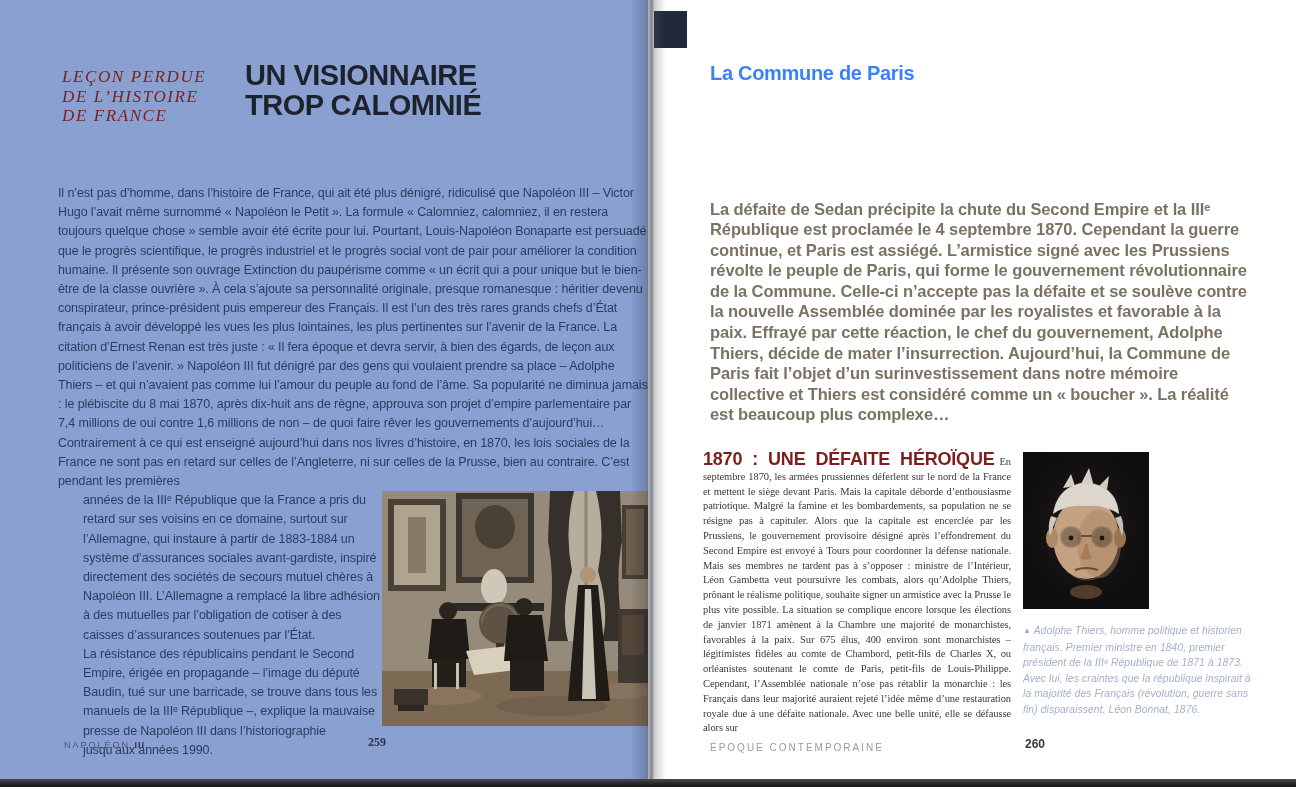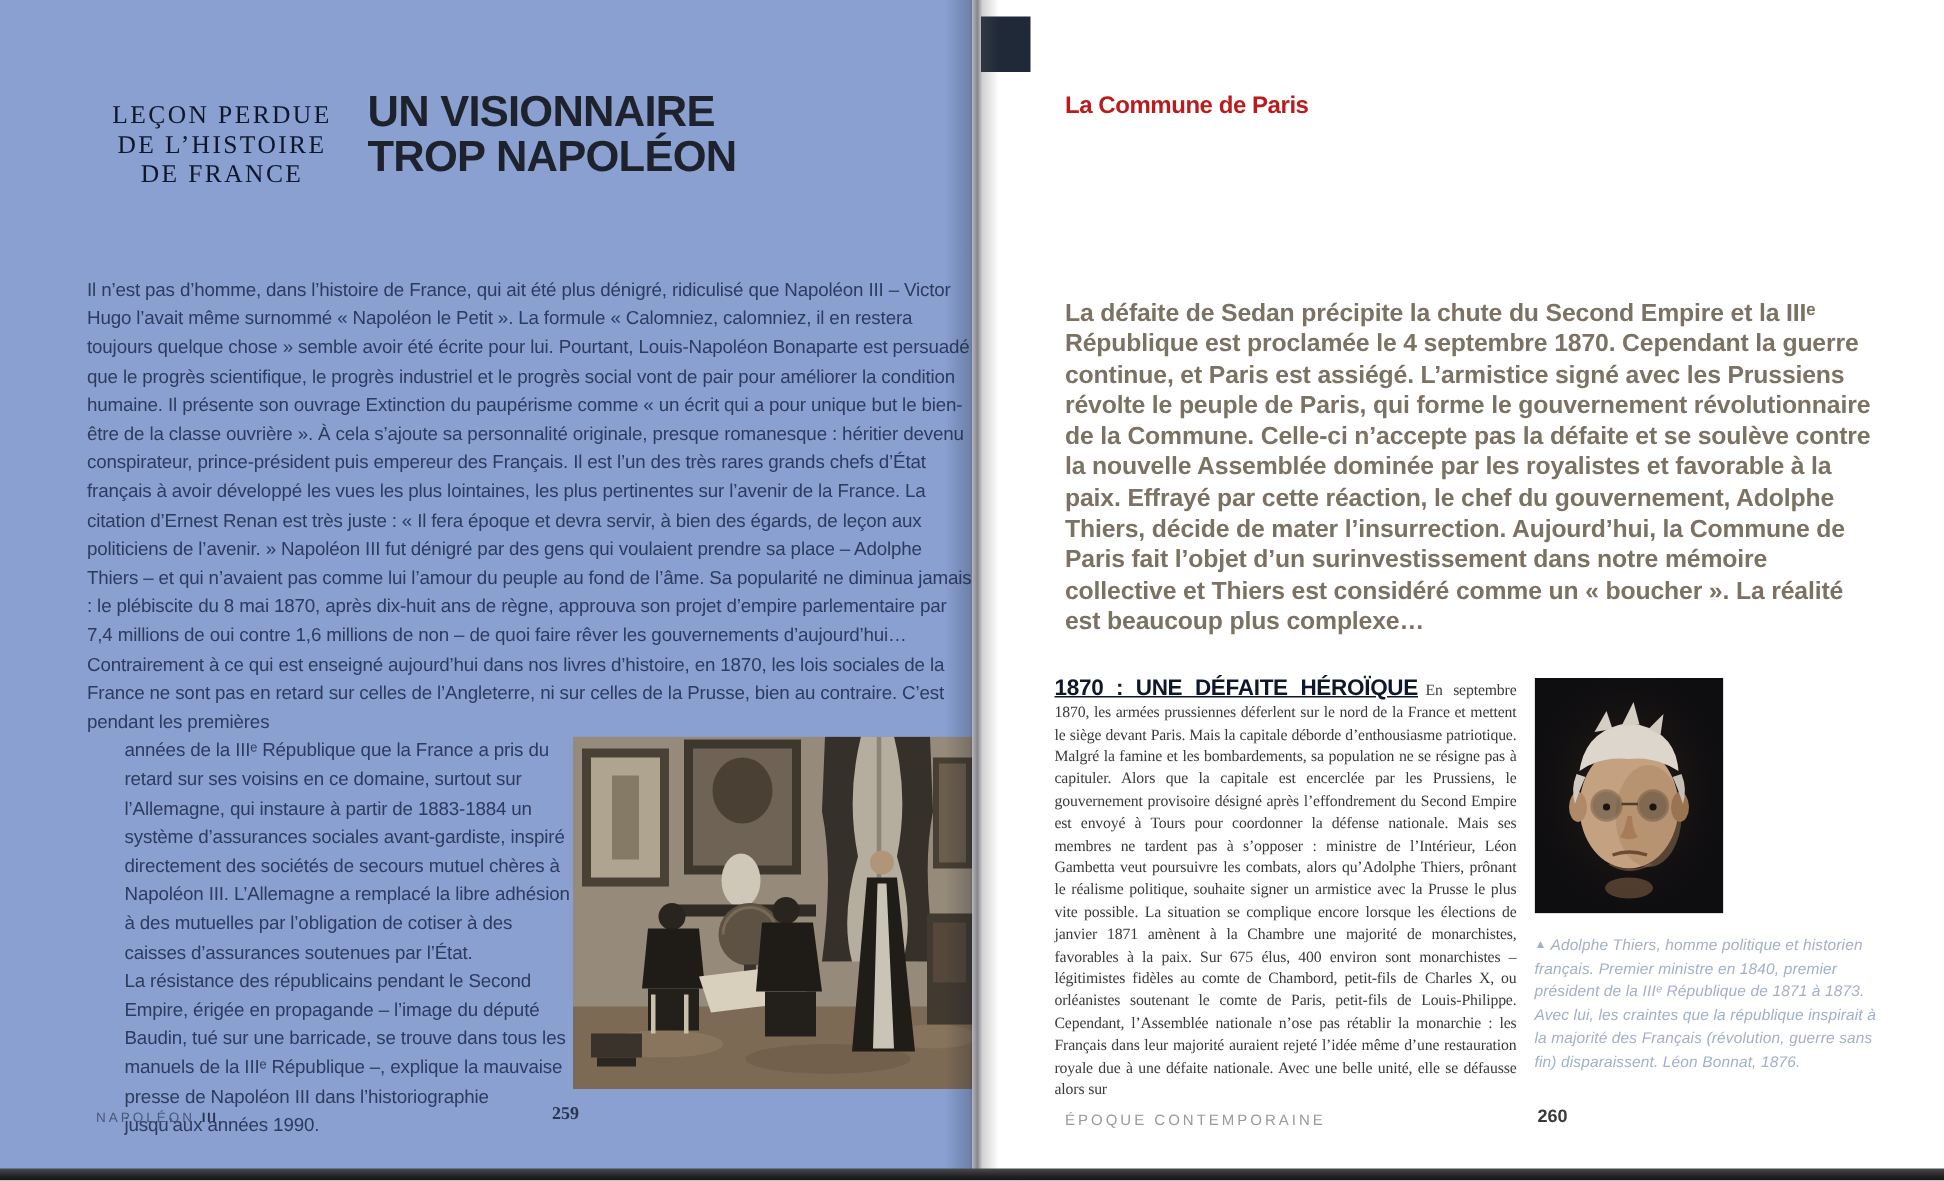--- a/index.html
+++ b/index.html
@@ -8,23 +8,23 @@
     background:#ffffff;font-family:"Liberation Sans",sans-serif;
     -webkit-font-smoothing:antialiased;
   }
   .page{position:absolute;top:0;height:780px;}
   .page-left{left:0;width:648px;background:#89A0D1;}
   .page-right{left:648px;width:648px;background:#ffffff;}
 
   
   .lp-header{position:absolute;left:62px;top:60px;display:flex;align-items:flex-start;}
   .lp-eyebrow{
-    width:172px;text-align:center;font-family:"Liberation Serif",serif;
-    font-size:17px;line-height:19.5px;letter-spacing:1.6px;
-    color:#0f172a;padding-top:7px;white-space:nowrap;
+    width:172px;text-align:left;font-family:"Liberation Serif",serif;
+    font-style:italic;font-size:17px;line-height:19.5px;letter-spacing:1.6px;
+    color:#7f1d1d;padding-top:7px;white-space:nowrap;
   }
   .lp-title{
     margin-left:11px;font-size:29px;font-weight:bold;line-height:30px;
     letter-spacing:-0.5px;color:#1E222C;white-space:nowrap;
   }
   .lp-body{
     position:absolute;left:58px;top:184px;width:590px;
     color:#2E3B5E;font-size:12.5px;line-height:19.2px;letter-spacing:-0.1px;
   }
   .lp-body p{margin:0;}
@@ -33,34 +33,34 @@
   .lp-photo{width:266px;height:235px;margin-left:2px;flex:none;overflow:hidden;}
   .lp-footer-section{
     position:absolute;left:64px;top:740px;font-size:9px;letter-spacing:2px;
     color:#4A5878;text-transform:uppercase;
   }
   .lp-footer-section b{color:#2B3450;letter-spacing:1px;}
   .lp-page-num{position:absolute;left:368px;top:735px;font-size:12px;font-weight:bold;color:#2B3450;font-family:Liberation Serif, serif;}
 
   
   .rp-tab{position:absolute;left:6px;top:11px;width:33px;height:37px;background:#202938;}
-  .rp-kicker{position:absolute;left:62px;top:62px;font-size:16px;font-weight:bold;color:#b91c1c;letter-spacing:-0.3px;}
+  .rp-kicker{position:absolute;left:62px;top:62px;font-size:20px;font-weight:bold;color:#3b82f6;letter-spacing:-0.3px;}
   .rp-title{position:absolute;left:60px;top:90px;font-size:37px;font-weight:800;color:#262626;letter-spacing:-0.8px;}
   .rp-intro{
     position:absolute;left:62px;top:182px;width:545px;
     font-size:16.5px;line-height:20.6px;font-weight:bold;color:#7B7263;letter-spacing:-0.1px;
   }
   .rp-main{position:absolute;left:55px;top:452px;width:548px;display:flex;gap:12px;}
   .rp-article{
     width:308px;flex:none;font-family:"Liberation Serif",serif;
     font-size:10.5px;line-height:14.8px;text-align:justify;color:#3B3A38;letter-spacing:-0.1px;
   }
   .rp-h2{
-    font-family:"Liberation Sans",sans-serif;font-weight:800;font-size:15px;
-    color:#0f172a;letter-spacing:-0.2px;padding-right:5px;text-decoration:underline;
+    font-family:"Liberation Sans",sans-serif;font-weight:800;font-size:18px;
+    color:#7f1d1d;letter-spacing:-0.2px;padding-right:5px;
   }
   .rp-side{width:228px;}
   .rp-portrait{width:126px;height:157px;margin-bottom:14px;overflow:hidden;}
   .rp-caption{
     font-size:10.3px;font-style:italic;color:#A2B0C8;line-height:15.6px;letter-spacing:0.1px;
   }
   .rp-caption .marker{font-style:normal;font-size:8px;position:relative;top:-1px;}
   .rp-footer-section{
     position:absolute;left:62px;top:742px;font-size:10px;letter-spacing:2px;
     color:#9A9A9A;text-transform:uppercase;
@@ -87,21 +87,21 @@
   <div class="page page-left">
 
     <div class="lp-header">
       <div class="lp-eyebrow">
         <div>LEÇON PERDUE</div>
         <div>DE L’HISTOIRE</div>
         <div>DE FRANCE</div>
       </div>
       <div class="lp-title">
         <div>UN VISIONNAIRE</div>
-        <div>TROP NAPOLÉON</div>
+        <div>TROP CALOMNIÉ</div>
       </div>
     </div>
 
     <div class="lp-body">
       <p>Il n’est pas d’homme, dans l’histoire de France, qui ait été plus dénigré, ridiculisé que Napoléon III – Victor Hugo l’avait même surnommé « Napoléon le Petit ». La formule « Calomniez, calomniez, il en restera toujours quelque chose » semble avoir été écrite pour lui. Pourtant, Louis-Napoléon Bonaparte est persuadé que le progrès scientifique, le progrès industriel et le progrès social vont de pair pour améliorer la condition humaine. Il présente son ouvrage Extinction du paupérisme comme « un écrit qui a pour unique but le bien-être de la classe ouvrière ». À cela s’ajoute sa personnalité originale, presque romanesque : héritier devenu conspirateur, prince-président puis empereur des Français. Il est l’un des très rares grands chefs d’État français à avoir développé les vues les plus lointaines, les plus pertinentes sur l’avenir de la France. La citation d’Ernest Renan est très juste : « Il fera époque et devra servir, à bien des égards, de leçon aux politiciens de l’avenir. » Napoléon III fut dénigré par des gens qui voulaient prendre sa place – Adolphe Thiers – et qui n’avaient pas comme lui l’amour du peuple au fond de l’âme. Sa popularité ne diminua jamais : le plébiscite du 8 mai 1870, après dix-huit ans de règne, approuva son projet d’empire parlementaire par 7,4 millions de oui contre 1,6 millions de non – de quoi faire rêver les gouvernements d’aujourd’hui…</p>
       <p>Contrairement à ce qui est enseigné aujourd’hui dans nos livres d’histoire, en 1870, les lois sociales de la France ne sont pas en retard sur celles de l’Angleterre, ni sur celles de la Prusse, bien au contraire. C’est pendant les premières</p>
       <div class="lp-row">
         <div class="lp-col">
           <p>années de la IIIᵉ République que la France a pris du retard sur ses voisins en ce domaine, surtout sur l’Allemagne, qui instaure à partir de 1883-1884 un système d’assurances sociales avant-gardiste, inspiré directement des sociétés de secours mutuel chères à Napoléon III. L’Allemagne a remplacé la libre adhésion à des mutuelles par l’obligation de cotiser à des caisses d’assurances soutenues par l’État.</p>
           <p>La résistance des républicains pendant le Second Empire, érigée en propagande – l’image du député Baudin, tué sur une barricade, se trouve dans tous les manuels de la IIIᵉ République –, explique la mauvaise presse de Napoléon III dans l’historiographie jusqu’aux années 1990.</p>

